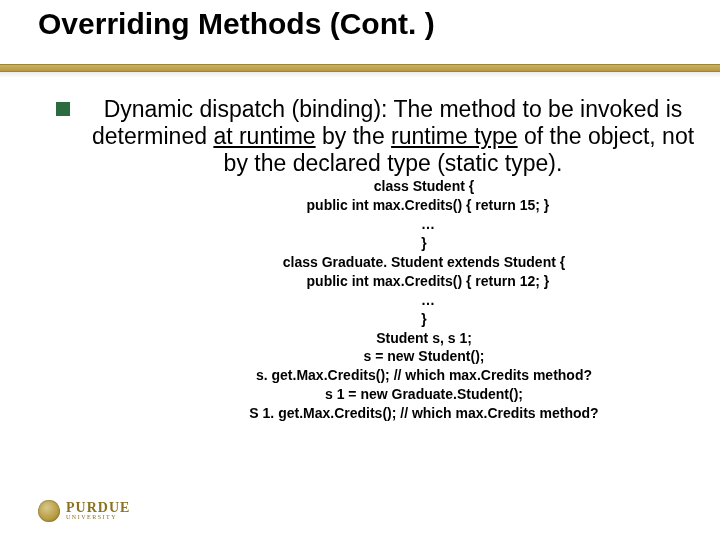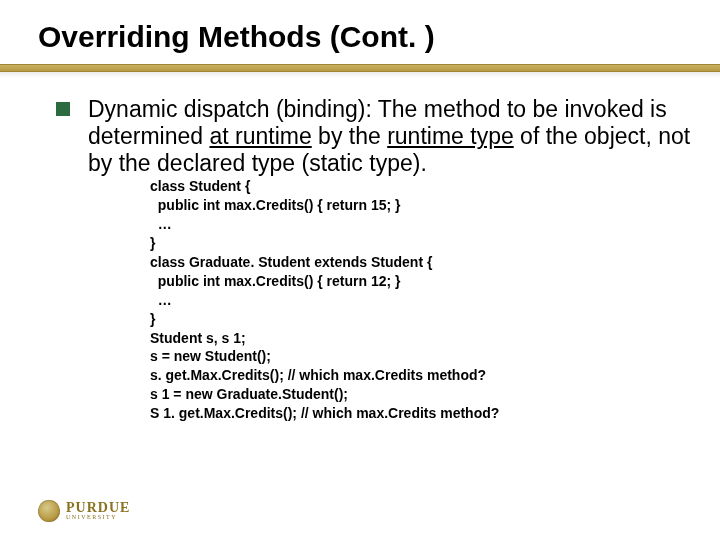--- a/index.html
+++ b/index.html
@@ -1,22 +1,22 @@
 <!DOCTYPE html>
 <html><head>
 <meta charset="utf-8">
 <style>
   * { margin: 0; padding: 0; box-sizing: border-box; }
   html, body { width: 720px; height: 540px; background: #fff; font-family: Arial, Helvetica, sans-serif; }
-  .slide { width: 720px; height: 540px; position: relative; padding: 20px 28px 0 38px; }
+  .slide { width: 720px; height: 540px; position: relative; padding: 7px 28px 0 38px; }
   .title { font-size: 30px; color: #000; margin-bottom: 12px; }
   .rule-wrap { position: absolute; left: 0; right: 0; top: 64px; }
   .rule { height: 8px; background: linear-gradient(to bottom, #c9b063, #b89a43); border-top: 1px solid #9e8630; border-bottom: 1px solid #9e8630; }
   .rule-shadow { height: 6px; background: linear-gradient(to bottom, rgba(0,0,0,0.08), rgba(0,0,0,0)); }
-  .content { position: absolute; top: 96px; left: 56px; right: 22px; }
+  .content { position: absolute; top: 96px; left: 56px; right: 22px; text-align: center; }
   .bullet-row { display: flex; align-items: flex-start; gap: 18px; }
   .sq-bullet { width: 14px; height: 14px; background: #2c6a3f; margin-top: 6px; flex: 0 0 14px; }
   .body-text { font-size: 23px; color: #000; line-height: 1.18; }
   .ul { text-decoration: underline; }
   .code-block { margin-top: 0; margin-left: 94px; font-family: Arial, Helvetica, sans-serif; font-weight: bold; font-size: 14px; color: #000; line-height: 1.35; white-space: pre; }
   .logo { position: absolute; left: 38px; bottom: 18px; display: flex; align-items: center; gap: 6px; }
   .logo-seal { width: 22px; height: 22px; border-radius: 50%; background: radial-gradient(circle at 40% 35%, #d7c98a 0%, #b89a43 60%, #8a7320 100%); box-shadow: inset 0 0 2px #6b5a18; }
   .logo-text { display: flex; flex-direction: column; line-height: 0.9; }
   .logo-main { font-family: Georgia, 'Times New Roman', serif; font-size: 14px; letter-spacing: 1px; color: #8a7320; font-weight: bold; }
   .logo-sub { font-family: Georgia, serif; font-size: 6px; letter-spacing: 1.5px; color: #8a7320; }

